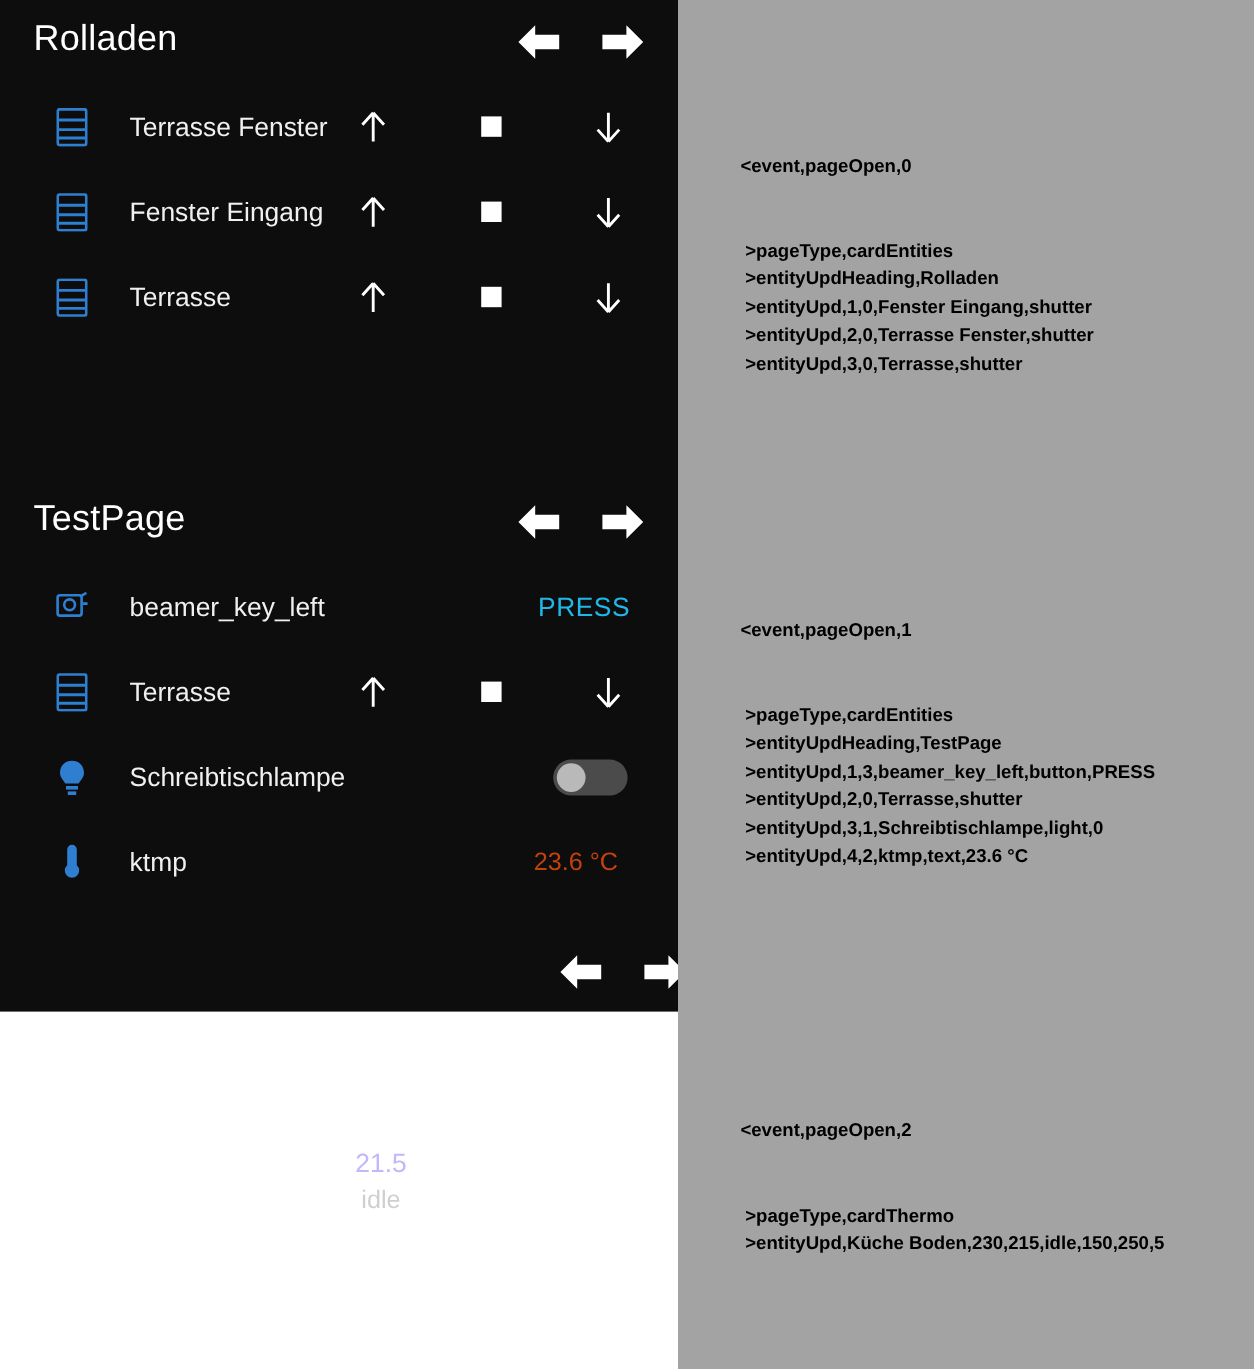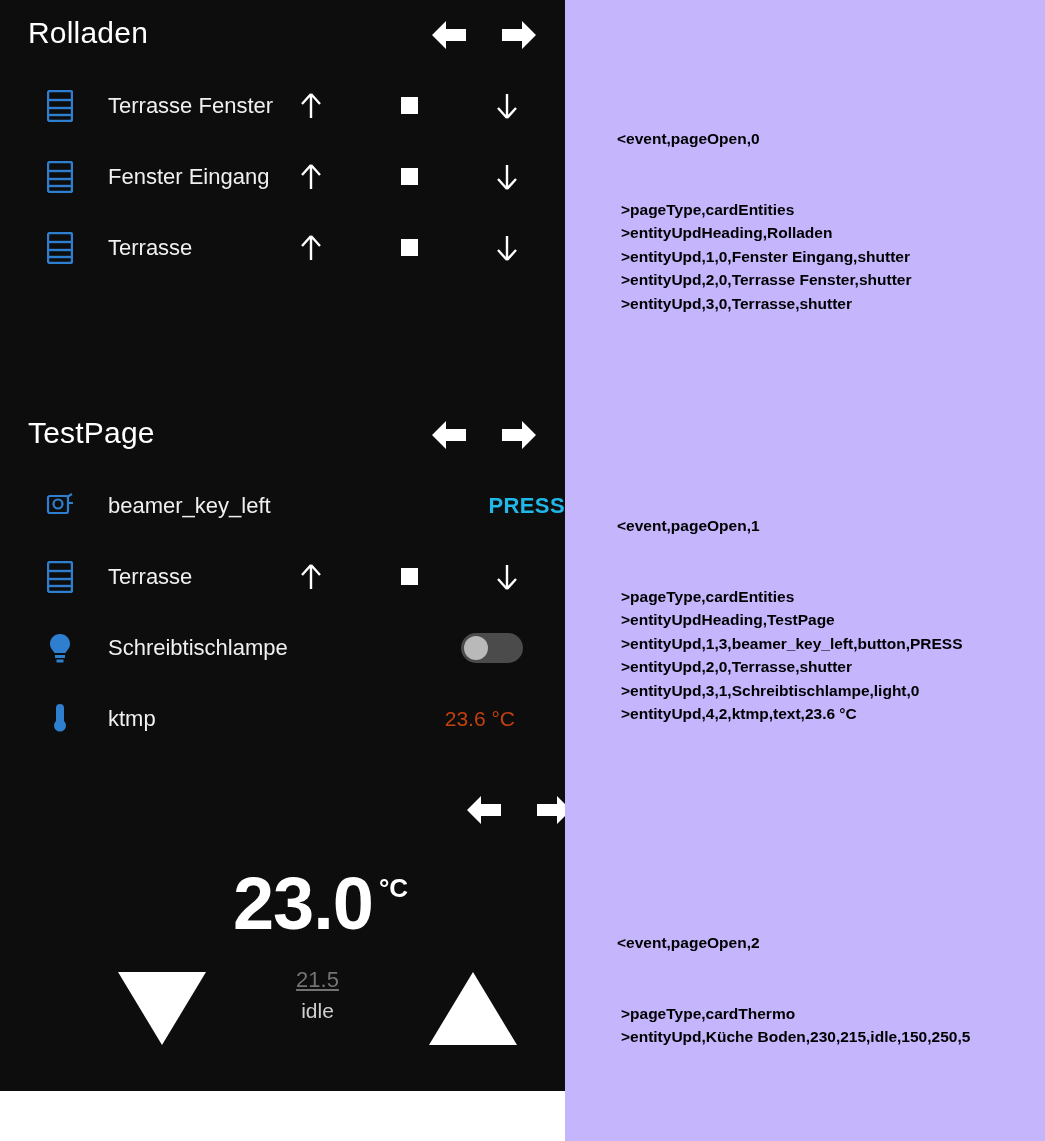--- a/index.html
+++ b/index.html
@@ -17,21 +17,21 @@
   #root {
     position: relative;
     width: 1045px;
     height: 1141px;
     display: flex;
   }
 
   
   .device {
     width: 565px;
-    height: 1091px;
+    height: 843px;
     background: #0d0d0d;
     position: relative;
     color: #ffffff;
     flex: 0 0 565px;
   }
 
   
   .card {
     position: absolute;
     left: 0;
@@ -115,22 +115,23 @@
     color: #ffffff;
   }
   .stop-square {
     width: 17px;
     height: 17px;
     background: #ffffff;
   }
   .press-label {
     color: #1fb8e8;
     font-size: 22px;
-    font-weight: 700;
+    font-weight: 400;
     letter-spacing: 0.4px;
+    padding-right: 40px;
   }
   .toggle {
     width: 62px;
     height: 30px;
     border-radius: 15px;
     background: #4b4b4b;
     position: relative;
     margin-right: 42px;
   }
   .toggle .knob {
@@ -169,24 +170,23 @@
   }
   .thermo-unit {
     font-size: 26px;
     font-weight: bold;
     vertical-align: top;
     position: relative;
     top: 6px;
     left: 6px;
   }
   .thermo-target {
-    margin-top: 26px;
+    margin-top: 16px;
     font-size: 22px;
-    color: #737373;
-    text-decoration: underline;
+    color: #c4b5fd;
   }
   .thermo-state {
     margin-top: 6px;
     font-size: 21px;
     color: #cfcfcf;
   }
   .tri {
     position: absolute;
     width: 0;
     height: 0;
@@ -212,21 +212,21 @@
     bottom: 22px;
     text-align: right;
     font-size: 28px;
     color: #ffffff;
   }
 
   
   .log-panel {
     position: relative;
     flex: 1;
-    background: #c4b5fd;
+    background: #a3a3a3;
     color: #000000;
     text-decoration: underline;
   }
   .log-block {
     position: absolute;
     left: 52px;
     font-size: 15.5px;
     font-weight: bold;
     line-height: 1.52;
     white-space: pre;

